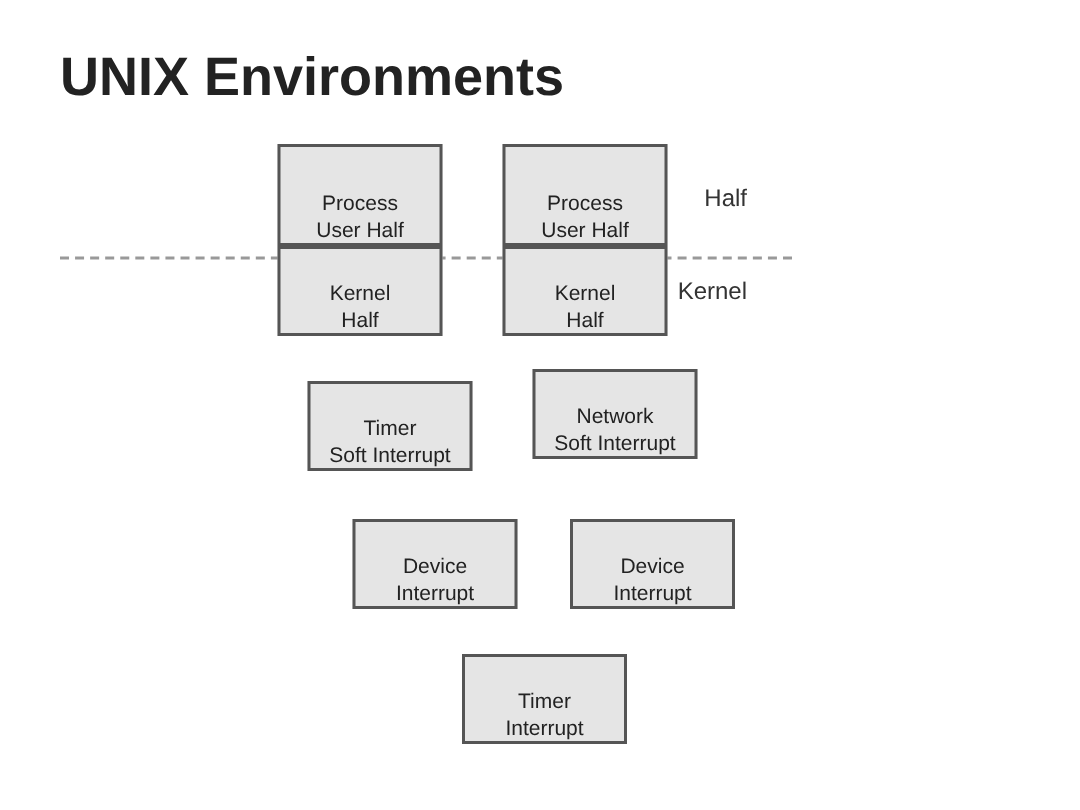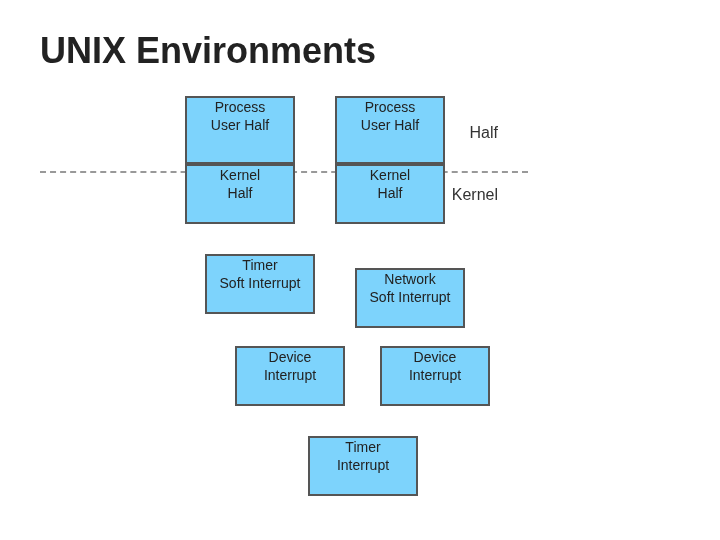--- a/index.html
+++ b/index.html
@@ -43,23 +43,23 @@
       position: absolute;
       right: 30px;
       font-size: 16px;
       color: #333;
     }
 
     
     .box {
       position: absolute;
       border: 2px solid #555;
-      background: #7dd3fc;
+      background: #e5e5e5;
       display: flex;
-      align-items: flex-start;
+      align-items: flex-end;
       justify-content: center;
       text-align: center;
       font-size: 14px;
       line-height: 1.3;
       color: #222;
     }
 
     
     .process-user-1 {
       left: 145px;
@@ -93,21 +93,21 @@
     
     .timer-soft {
       left: 165px;
       top: 158px;
       width: 110px;
       height: 60px;
     }
 
     .network-soft {
       left: 315px;
-      top: 172px;
+      top: 150px;
       width: 110px;
       height: 60px;
     }
 
     
     .device-int-1 {
       left: 195px;
       top: 250px;
       width: 110px;
       height: 60px;

